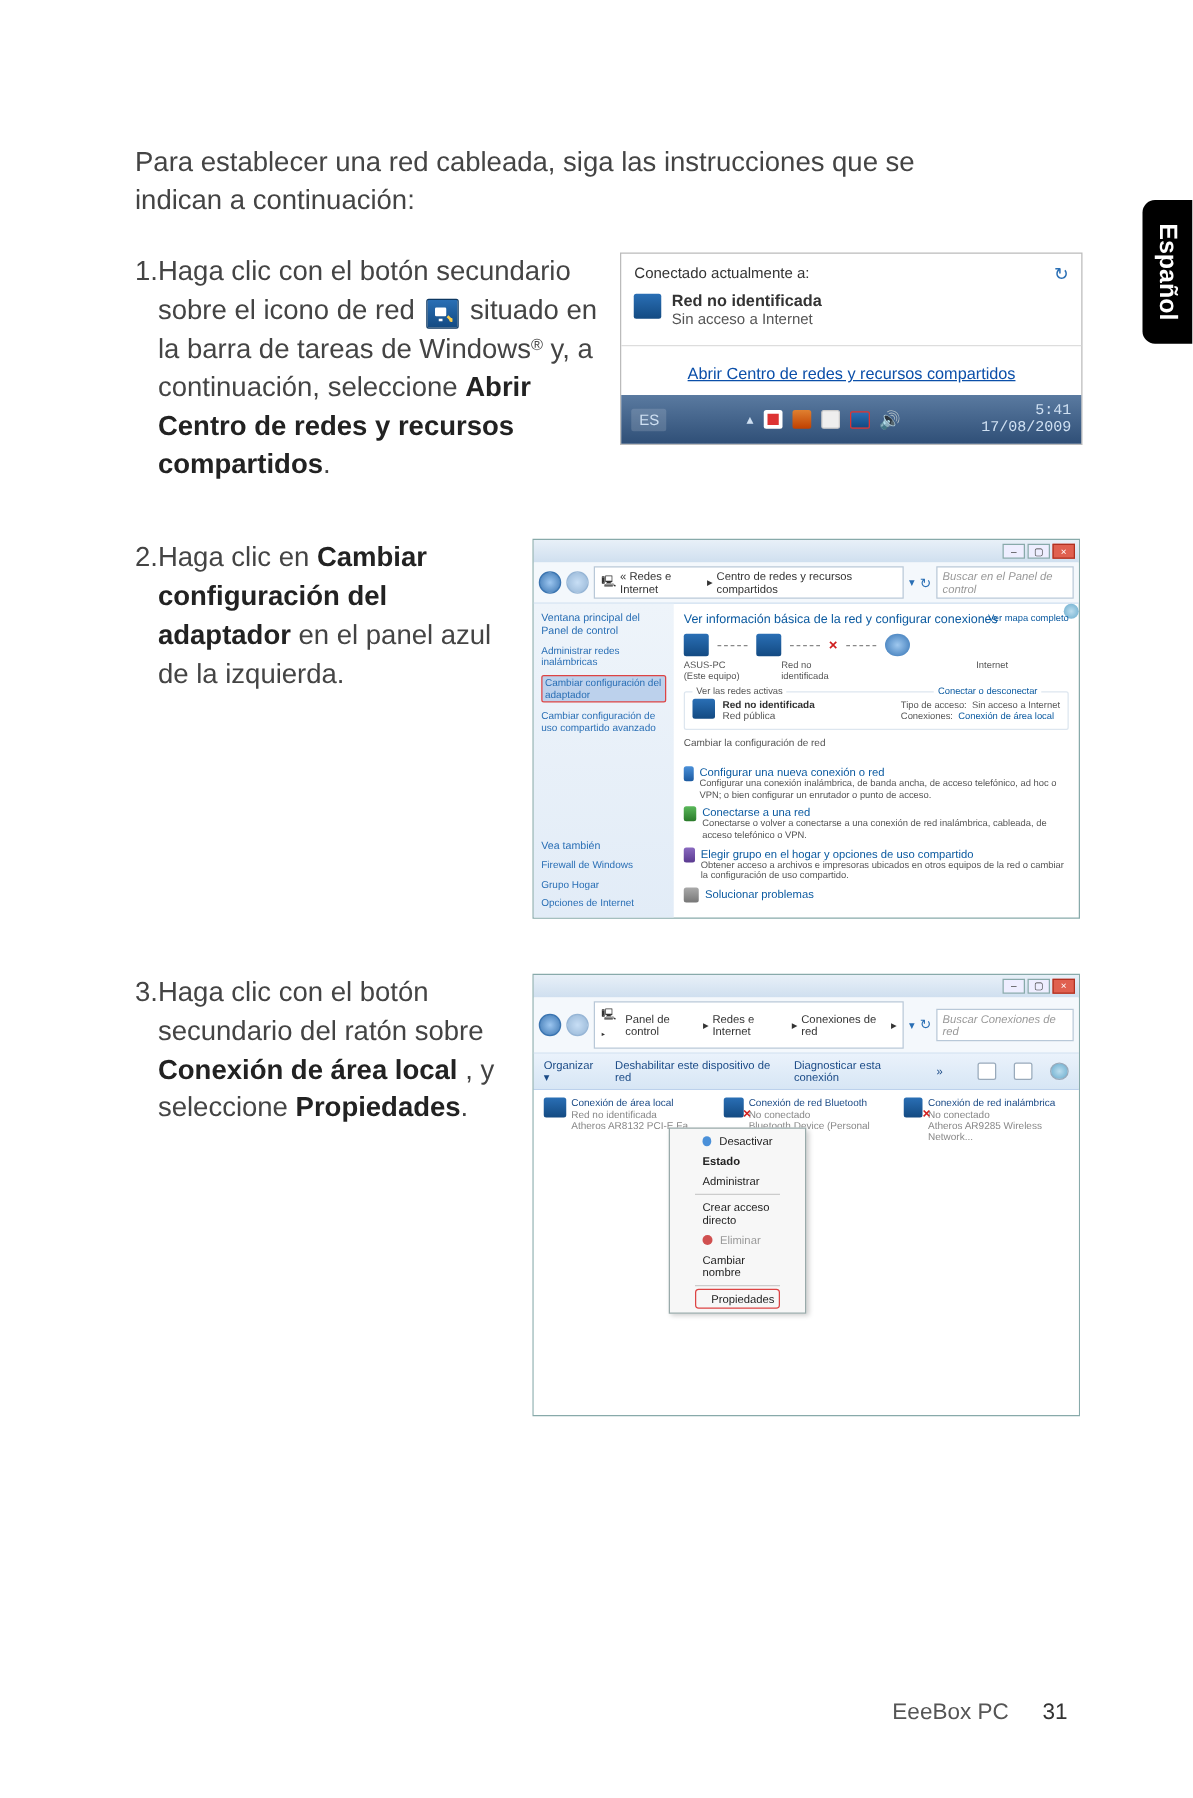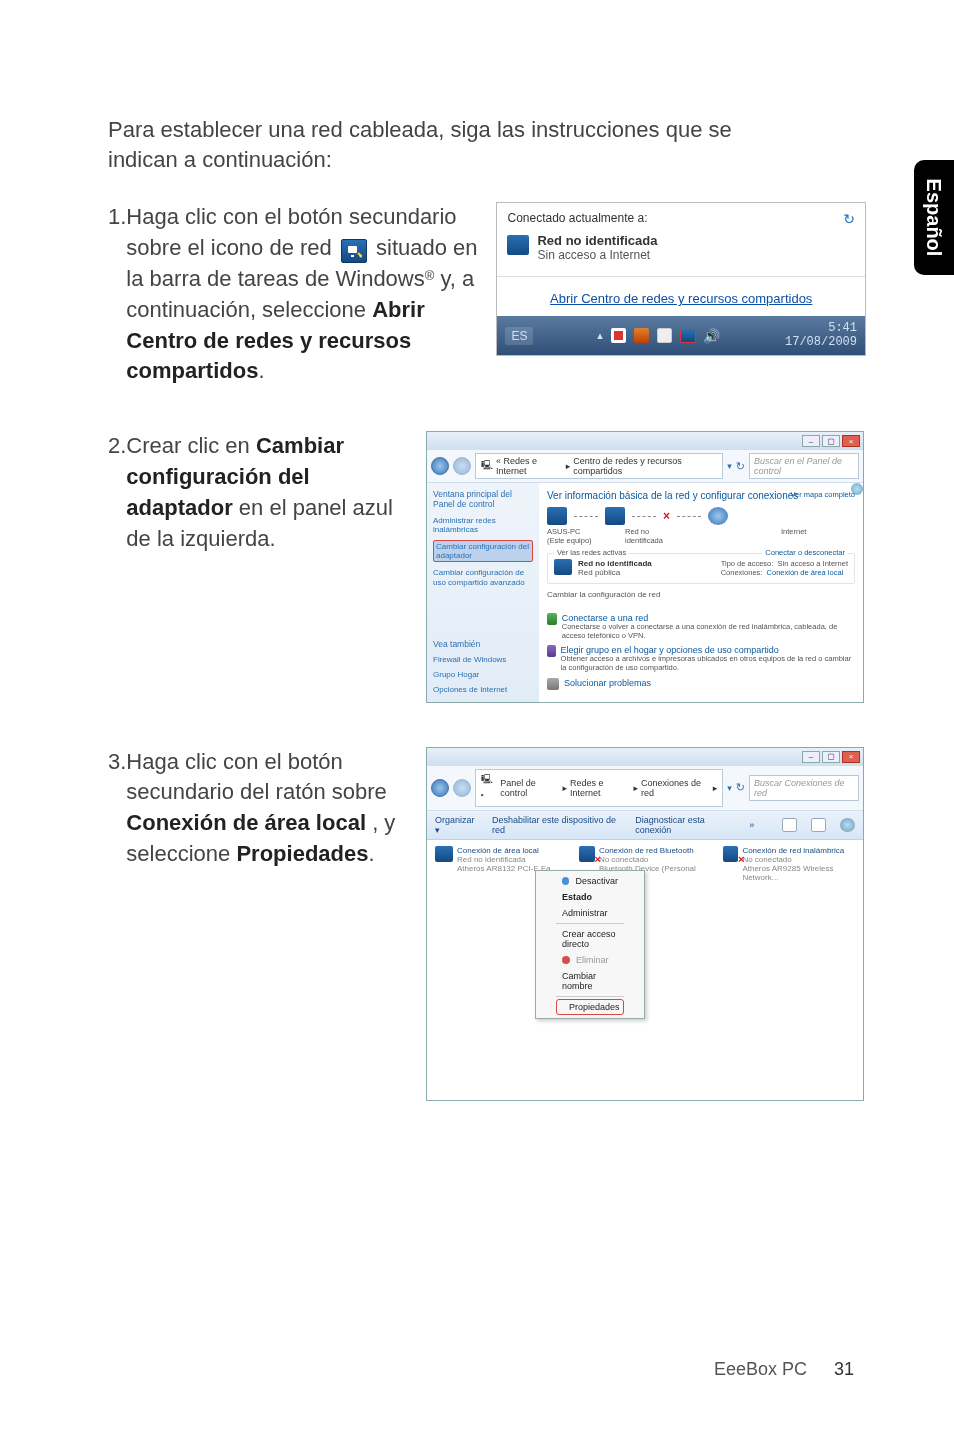--- a/index.html
+++ b/index.html
@@ -194,21 +194,21 @@
   .fig2 .mapbar .dash { flex:0 0 24px; border-top:1px dashed #888; height:0;}
   .fig2 .mapbar .x { color:#d02020; font-weight:700; font-size:12px; }
   .fig2 .mapbar-labels { display:flex; gap:18px; font-size:7.5px; color:#555; margin-bottom:8px; }
   .fig2 .mapbar-labels span { width:60px; }
   .fig2 .mapfull { position:absolute; right:8px; top:7px; color:#0b5aa0; font-size:7.5px;}
   .fig2 .grp {
     border:1px solid #dde6ef; border-radius:2px; padding:5px 6px 6px 6px; margin-bottom:6px;
     position:relative; font-size:8px;
   }
   .fig2 .grp .gt { position:absolute; top:-6px; left:6px; background:#fff; padding:0 3px; font-size:7.5px; color:#555;}
-  .fig2 .grp .rt { position:absolute; top:-6px; right:6px; background:#fff; padding:0 3px; font-size:7.5px; color:#0b5aa0;}
+  .fig2 .grp .rt { position:absolute; top:-6px; right:21px; background:#fff; padding:0 3px; font-size:7.5px; color:#0b5aa0;}
   .fig2 .netrow { display:flex; gap:6px; align-items:flex-start;}
   .fig2 .netrow .ni { width:18px; height:16px; background:linear-gradient(#2a6fb5,#134a82); border-radius:2px;}
   .fig2 .netrow .kv { margin-left:auto; text-align:left; font-size:7.5px; color:#555; }
   .fig2 .netrow .kv .l { color:#0b5aa0; }
   .fig2 .subt { color:#555; font-size:8px; margin:2px 0 14px 0;}
   .fig2 .item { display:flex; gap:5px; margin:5px 0; }
   .fig2 .item .ic { width:12px; height:12px; border-radius:2px; }
   .fig2 .item .ic.blue { background:linear-gradient(#4a90d9,#1c5aa0); }
   .fig2 .item .ic.grn { background:linear-gradient(#5ab85a,#2a7a2a); }
   .fig2 .item .ic.ppl { background:linear-gradient(#8a6ac0,#5a3a90); }
@@ -339,21 +339,21 @@
           <div>17/08/2009</div>
         </div>
       </div>
     </div>
   </div>
 
   <div class="step-row">
     <div class="step-col-text step2-text">
       <div class="num">2.</div>
       <div class="body">
-        <span>Crear clic en </span>
+        <span>Haga clic en </span>
         <b>Cambiar configuración del adaptador</b>
         <span> en el panel azul de la izquierda.</span>
       </div>
     </div>
 
     <div class="fig2">
       <div class="win-titlebar">
         <div class="wbtn">–</div>
         <div class="wbtn">▢</div>
         <div class="wbtn close">×</div>
@@ -415,20 +415,27 @@
               <div class="kv">
                 <div><span>Tipo de acceso:</span>&nbsp;&nbsp;<span>Sin acceso a Internet</span></div>
                 <div><span>Conexiones:</span>&nbsp;&nbsp;<span class="l">Conexión de área local</span></div>
               </div>
             </div>
           </div>
 
           <div class="subt">Cambiar la configuración de red</div>
 
           <div class="item">
+            <div class="ic blue"></div>
+            <div class="tx">
+                <div class="a">Configurar una nueva conexión o red</div>
+                <div class="d">Configurar una conexión inalámbrica, de banda ancha, de acceso telefónico, ad hoc o VPN; o bien configurar un enrutador o punto de acceso.</div>
+              </div>
+          </div>
+          <div class="item">
             <div class="ic grn"></div>
             <div class="tx">
                 <div class="a">Conectarse a una red</div>
                 <div class="d">Conectarse o volver a conectarse a una conexión de red inalámbrica, cableada, de acceso telefónico o VPN.</div>
               </div>
           </div>
           <div class="item">
             <div class="ic ppl"></div>
             <div class="tx">
                 <div class="a">Elegir grupo en el hogar y opciones de uso compartido</div>

